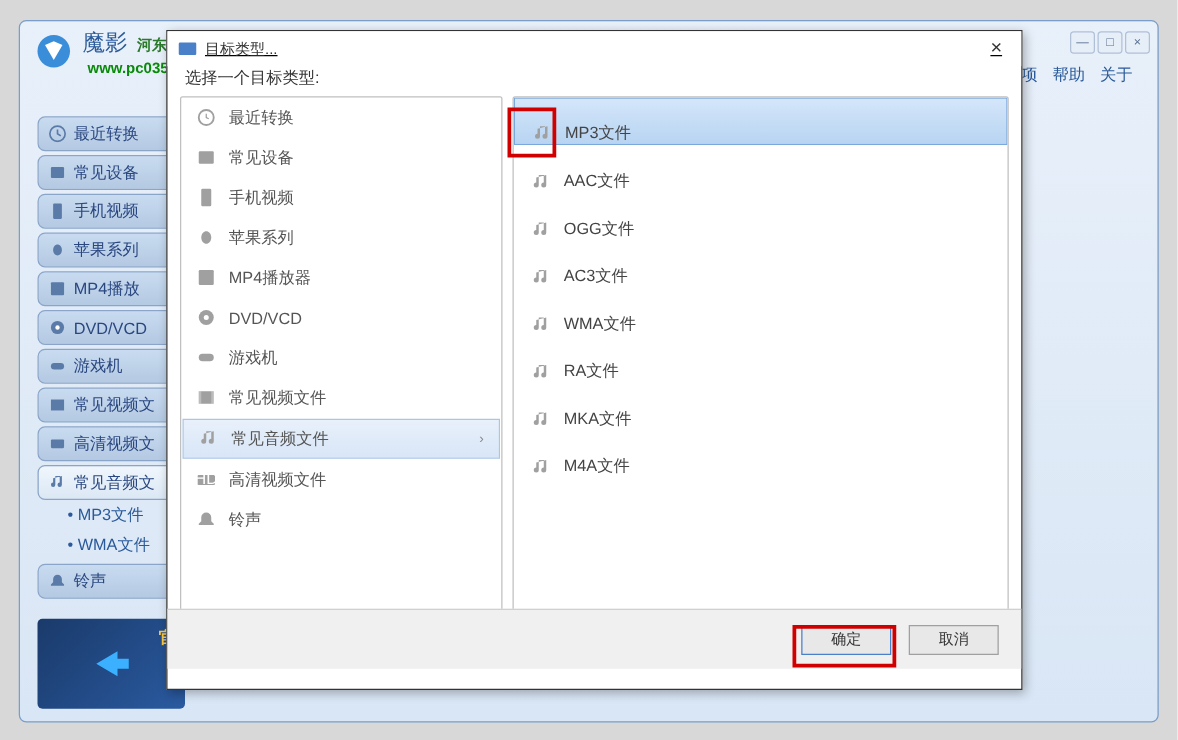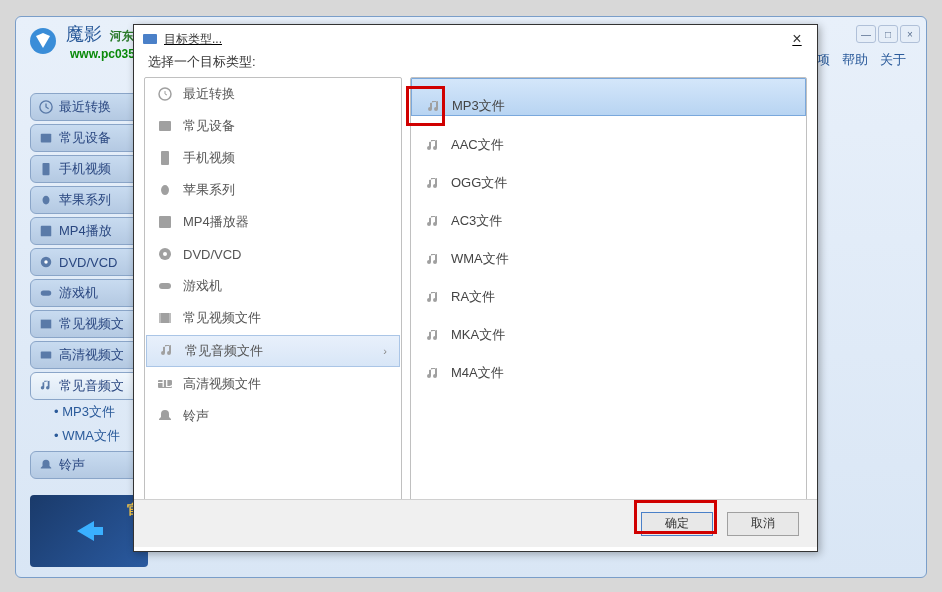--- a/index.html
+++ b/index.html
@@ -43,21 +43,21 @@
 .cat-item .chev { margin-left: auto; color: #888; font-size: 11px; }
 
 .format-panel { flex: 1; margin-left: 8px; background: #fff; border: 1px solid #c0c0c0; border-radius: 2px; overflow-y: auto; }
 .fmt-item { height: 38px; display: flex; align-items: flex-end; padding: 0 14px; gap: 10px; color: #444; cursor: pointer; }
 .fmt-item.selected { background: linear-gradient(to bottom, #d4e6fa, #b8d4f2); border: 1px solid #7aa8dc; margin: 0; }
 .fmt-item .fmt-icon { width: 16px; height: 16px; flex-shrink: 0; }
 
 .red-box-1 { position: absolute; left: 406px; top: 86px; width: 39px; height: 40px; border: 3px solid #d00000; pointer-events: none; }
 .red-box-2 { position: absolute; left: 634px; top: 500px; width: 83px; height: 34px; border: 3px solid #d00000; pointer-events: none; }
 
-.modal-footer { position: absolute; left: 0; right: 0; bottom: 4px; height: 48px; background: #f0f0f0; border-top: 1px solid #d0d0d0; display: flex; align-items: center; justify-content: flex-end; padding-right: 18px; gap: 14px; }
+.modal-footer { position: absolute; left: 0; right: 0; bottom: 16px; height: 48px; background: #f0f0f0; border-top: 1px solid #d0d0d0; display: flex; align-items: center; justify-content: flex-end; padding-right: 18px; gap: 14px; }
 .btn { width: 72px; height: 24px; background: #e8e8e8; border: 1px solid #a0a0a0; display: flex; align-items: center; justify-content: center; font-size: 12px; color: #333; cursor: pointer; }
 .btn.primary { border: 1px solid #4a80c8; }
 
 
 .ic-gray { fill: #a0a0a0; }
 </style>
 </head>
 <body>
 
 <div class="main-window">

